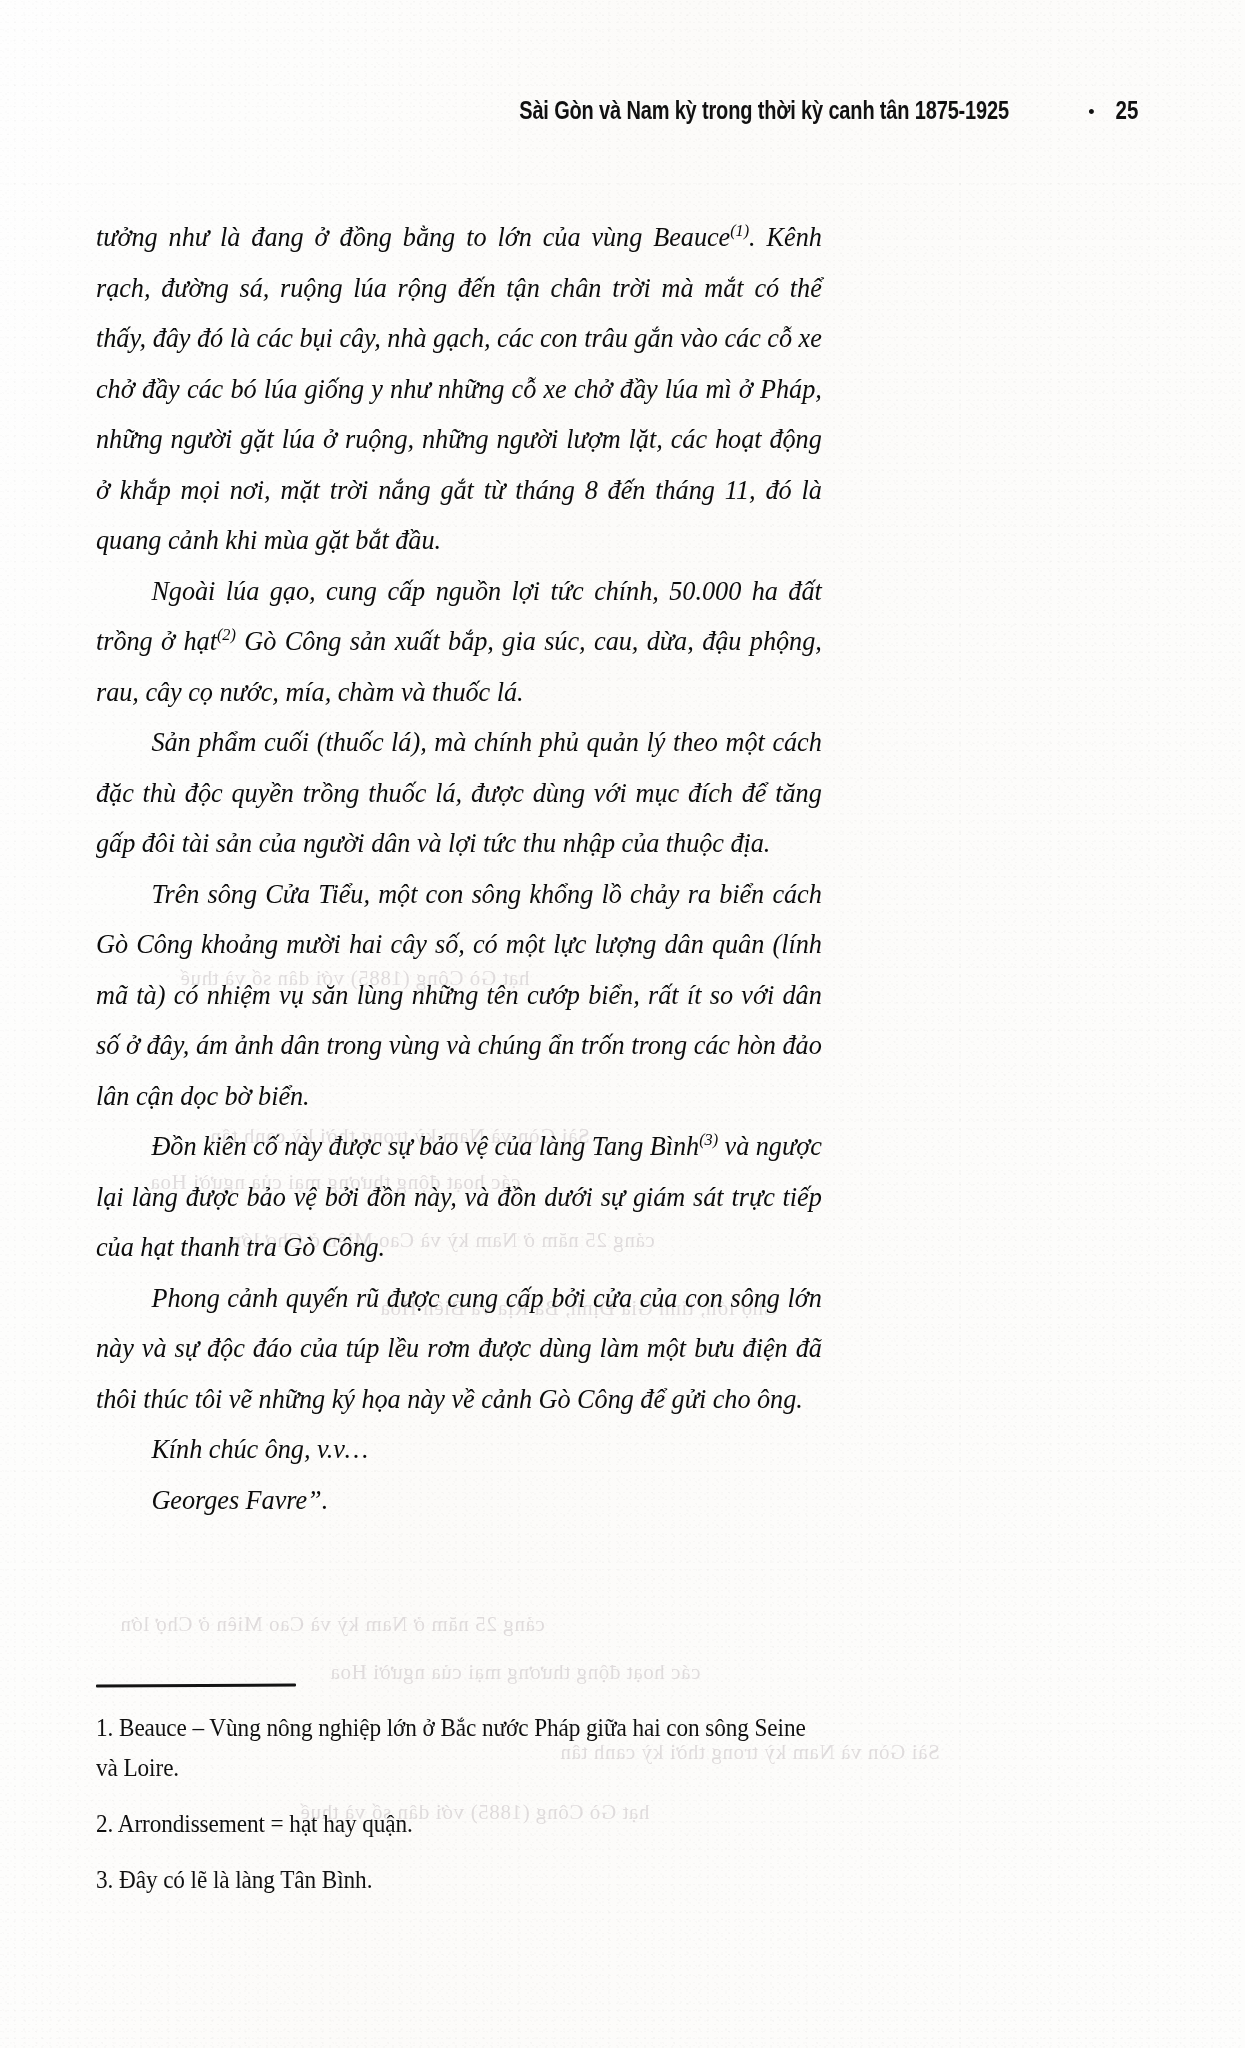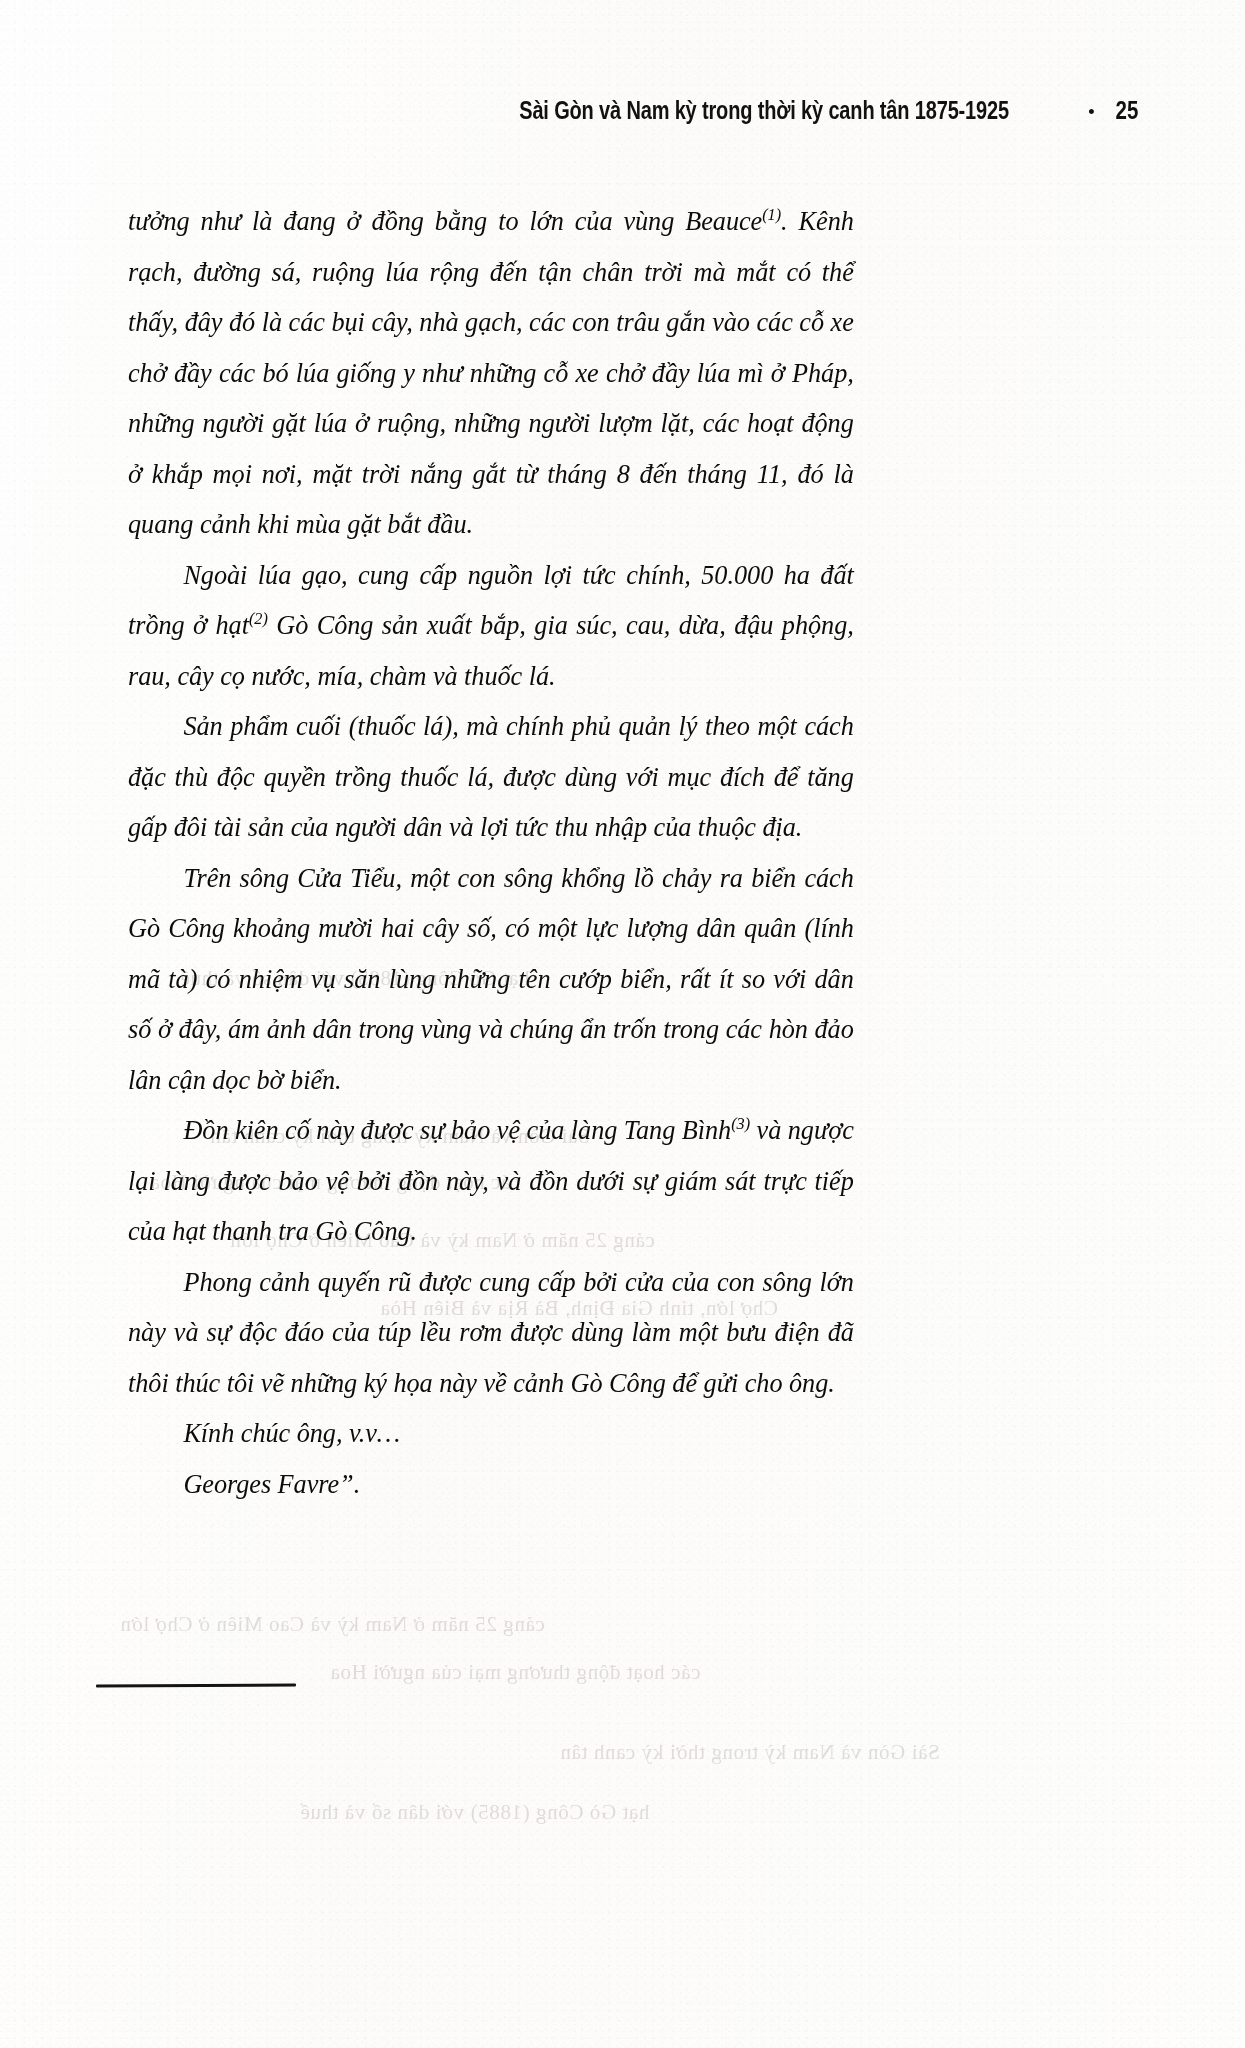--- a/index.html
+++ b/index.html
@@ -81,25 +81,24 @@
     font-weight: 700;
     font-size: 25px;
     transform: scaleX(0.82);
     transform-origin: left baseline;
     color: #111;
   }
 
   
   #body-block {
     position: absolute;
-    top: 196px;
+    top: 212px;
     left: 96px;
     width: 760px;
     z-index: 3;
-    margin-left: 32px;
   }
   .para {
     font-style: italic;
     font-size: 27.5px;
     line-height: 50.5px;
     text-align: justify;
     text-justify: inter-word;
     margin: 0 0 0 0;
     transform: scaleX(0.955);
     transform-origin: left top;
@@ -173,14 +172,19 @@
     <p class="para indent">Sản phẩm cuối (thuốc lá), mà chính phủ quản lý theo một cách đặc thù độc quyền trồng thuốc lá, được dùng với mục đích để tăng gấp đôi tài sản của người dân và lợi tức thu nhập của thuộc địa.</p>
     <p class="para indent">Trên sông Cửa Tiểu, một con sông khổng lồ chảy ra biển cách Gò Công khoảng mười hai cây số, có một lực lượng dân quân (lính mã tà) có nhiệm vụ săn lùng những tên cướp biển, rất ít so với dân số ở đây, ám ảnh dân trong vùng và chúng ẩn trốn trong các hòn đảo lân cận dọc bờ biển.</p>
     <p class="para indent">Đồn kiên cố này được sự bảo vệ của làng Tang Bình<sup>(3)</sup> và ngược lại làng được bảo vệ bởi đồn này, và đồn dưới sự giám sát trực tiếp của hạt thanh tra Gò Công.</p>
     <p class="para indent">Phong cảnh quyến rũ được cung cấp bởi cửa của con sông lớn này và sự độc đáo của túp lều rơm được dùng làm một bưu điện đã thôi thúc tôi vẽ những ký họa này về cảnh Gò Công để gửi cho ông.</p>
     <p class="para indent">Kính chúc ông, v.v…</p>
     <p class="para indent">Georges Favre”.</p>
   </div>
 
   <div id="footnote-rule"></div>
 
+  <div id="footnotes">
+    <p class="footnote">1. Beauce – Vùng nông nghiệp lớn ở Bắc nước Pháp giữa hai con sông Seine và Loire.</p>
+    <p class="footnote">2. Arrondissement = hạt hay quận.</p>
+    <p class="footnote">3. Đây có lẽ là làng Tân Bình.</p>
+  </div>
 
 </div>
 
 </body></html>

